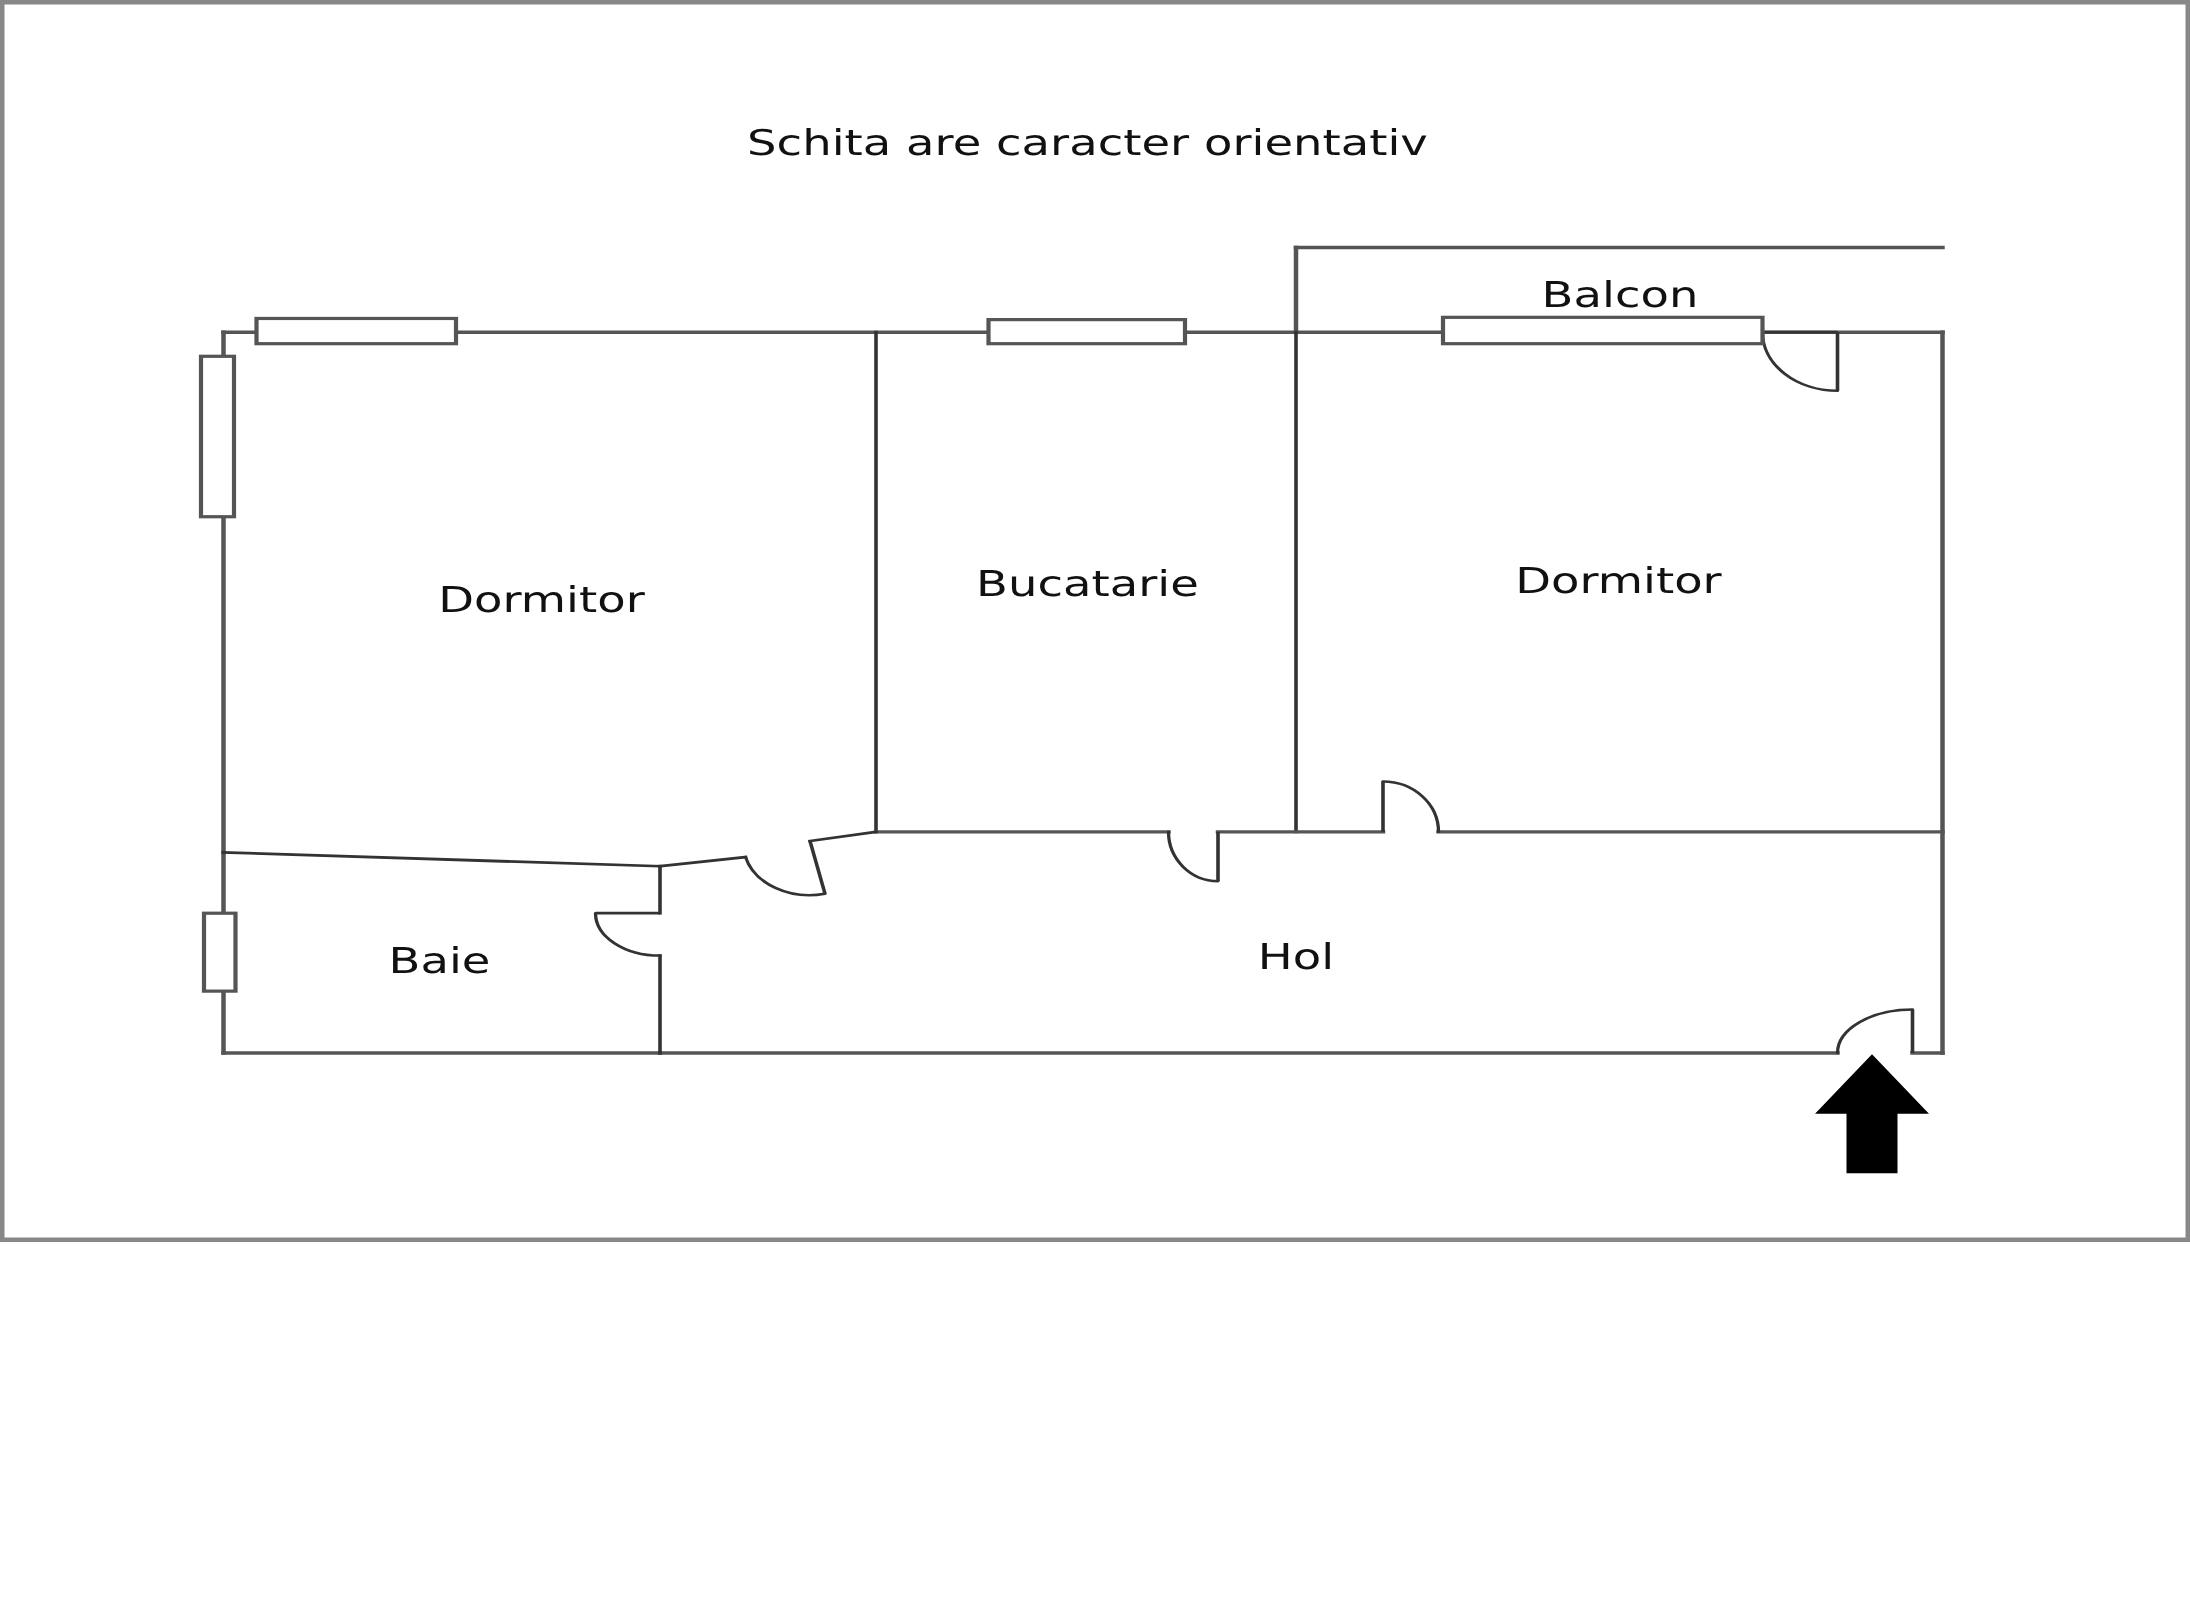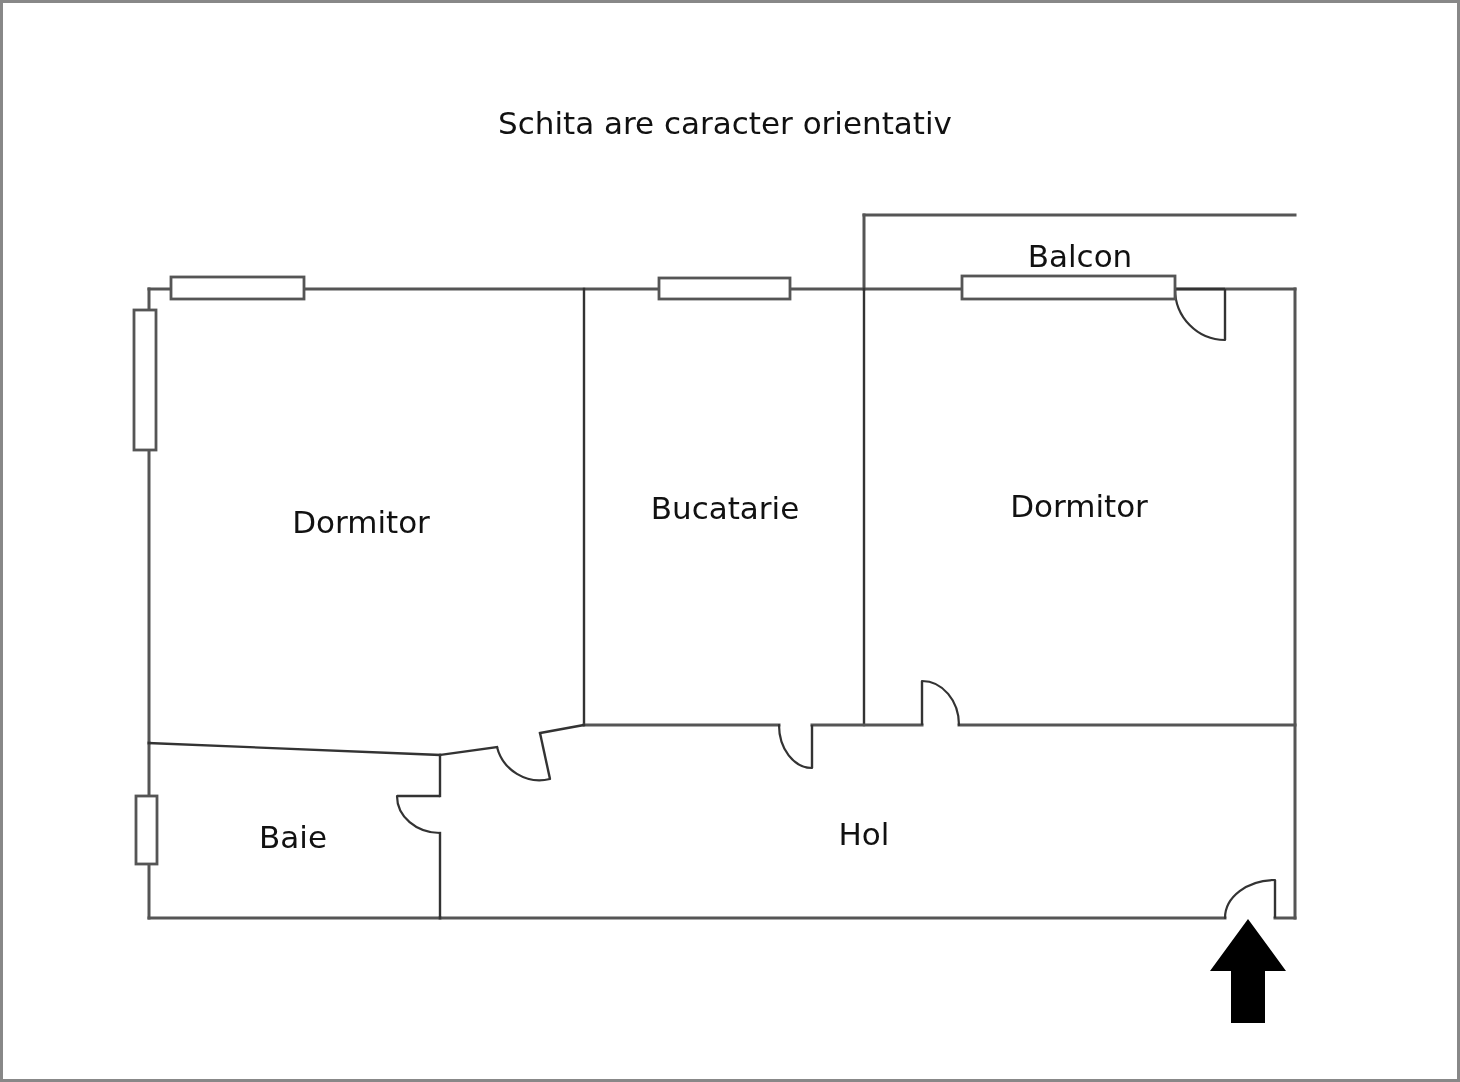--- a/index.html
+++ b/index.html
@@ -8,21 +8,21 @@
     background: #ffffff;
   }
   body {
     width: 1460px;
     height: 1082px;
     font-family: "DejaVu Sans", sans-serif;
   }
   #plan-root {
     position: relative;
     width: 1460px;
-    height: 1082px;
+    height: 828px;
     background: #ffffff;
     box-sizing: border-box;
     border: 3px solid #888888;
   }
   #floorplan-svg {
     display: block;
     width: 100%;
     height: 100%;
   }
   .wall {

